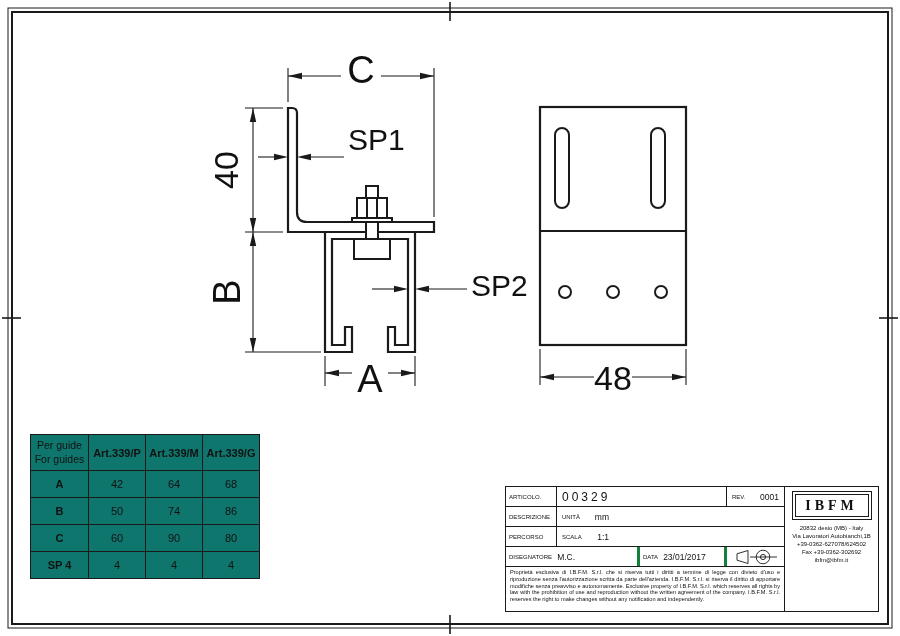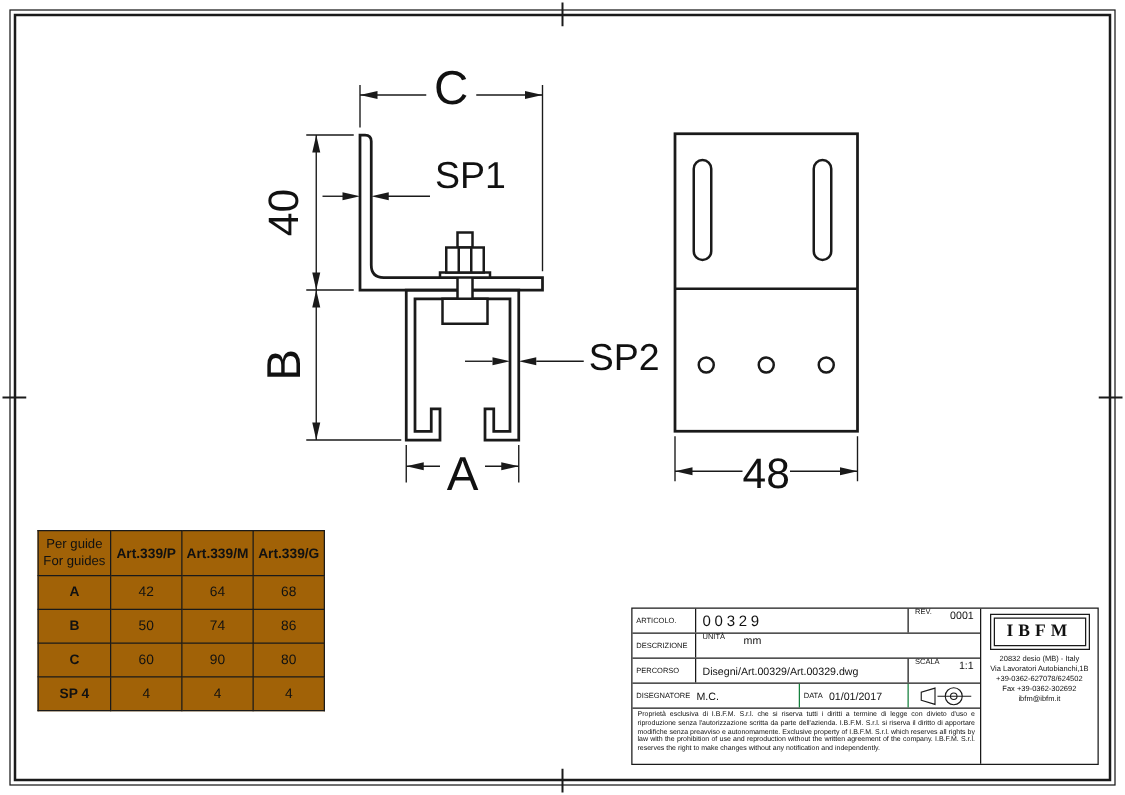--- a/index.html
+++ b/index.html
@@ -2,45 +2,45 @@
 <html><head>
 <meta charset="utf-8">
 <style>
   html,body{margin:0;padding:0}
   body{width:900px;height:636px;background:#fff;position:relative;overflow:hidden;
        font-family:"Liberation Sans",sans-serif;color:#111}
   *{box-sizing:border-box}
   svg text{font-family:"Liberation Sans",sans-serif;fill:#111}
 
   
-  .guide-table{position:absolute;left:30px;top:424px;border-collapse:collapse;background:#a16207}
+  .guide-table{position:absolute;left:30px;top:434px;border-collapse:collapse;background:#0f766e}
   .guide-table td{border:1px solid #1a1a1a;text-align:center;vertical-align:middle;font-size:11px;padding:0}
   .guide-table tr.hdr{height:36px}
   .guide-table tr.row{height:27px}
   .guide-table td.first{width:58px}
   .guide-table td.colv{width:57px}
   .guide-table td.colh{width:57px;font-weight:bold}
   .guide-table td.lbl{font-weight:bold}
   .hdr-first{font-size:10.5px;line-height:1.3}
 
   
   .titleblock{position:absolute;left:505px;top:486px;width:374px;height:126px;
               border:1.5px solid #1a1a1a;display:flex;background:#fff}
   .tb-left{width:278px;display:flex;flex-direction:column;flex:none}
   .tb-row{display:flex;height:20px;border-bottom:1px solid #1a1a1a;flex:none}
   .tb-label{width:51px;border-right:1px solid #1a1a1a;font-size:6px;display:flex;
             align-items:center;padding-left:3px;flex:none}
   .tb-value{flex:1;border-right:1px solid #1a1a1a;display:flex;align-items:center;
             padding-left:5px;font-size:8.5px}
   .art-value{font-size:12px;letter-spacing:3px}
-  .tb-side{width:57px;flex:none;display:flex;align-items:flex-start;
+  .tb-side{width:57px;flex:none;display:flex;align-items:center;
            justify-content:space-between;padding:0 5px}
   .side-lbl{font-size:6px}
   .side-val{font-size:8.5px}
-  .cell-wide{display:flex;align-items:center;gap:5px;border-right:1px solid #15803d;padding-left:3px}
+  .cell-wide{display:flex;align-items:center;gap:5px;border-right:3px solid #15803d;padding-left:3px}
   .drafter{width:134px;flex:none}
   .datec{flex:1}
   .symbol-cell{width:57px;flex:none;display:flex;align-items:center;justify-content:center;border-bottom:none}
   .tb-legal{flex:1;font-size:5.6px;line-height:1.22;text-align:justify;padding:2px 4px;overflow:hidden}
   .tb-company{flex:1;border-left:1px solid #1a1a1a;display:flex;flex-direction:column;
               align-items:center;padding:4px 4px 0}
   .logo-box{border:1.3px solid #1a1a1a;padding:2px;width:80px}
   .logo-inner{border:1px solid #1a1a1a;text-align:center;
               font-family:"Liberation Serif",serif;font-size:14px;letter-spacing:4px;
               padding:3px 0 2px;font-weight:bold}
@@ -198,35 +198,34 @@
     <div class="tb-row">
       <div class="tb-label">DESCRIZIONE</div>
       <div class="tb-side">
         <span class="side-lbl">UNITÀ</span>
         <span class="side-val">mm</span>
       </div>
     </div>
 
     <div class="tb-row">
       <div class="tb-label">PERCORSO</div>
-      <div class="tb-value">Disegni/Art.00329/Art.00329.dwg</div>
       <div class="tb-side">
         <span class="side-lbl">SCALA</span>
         <span class="side-val">1:1</span>
       </div>
     </div>
 
     <div class="tb-row">
       <div class="cell-wide drafter">
         <span class="side-lbl">DISEGNATORE</span>
         <span class="side-val">M.C.</span>
       </div>
       <div class="cell-wide datec">
         <span class="side-lbl">DATA</span>
-        <span class="side-val">01/01/2017</span>
+        <span class="side-val">23/01/2017</span>
       </div>
       <div class="tb-side symbol-cell">
         <svg width="44" height="16" viewBox="0 0 44 16">
           <g stroke="#1a1a1a" fill="none" stroke-width="0.9">
             <path d="M3 11.2 L14 14.5 L14 1.5 L3 4.8 Z"></path>
             <line x1="16" y1="8" x2="43" y2="8"></line>
             <circle cx="29" cy="8" r="6.8"></circle>
             <circle cx="29" cy="8" r="2.6"></circle>
           </g>
         </svg>

